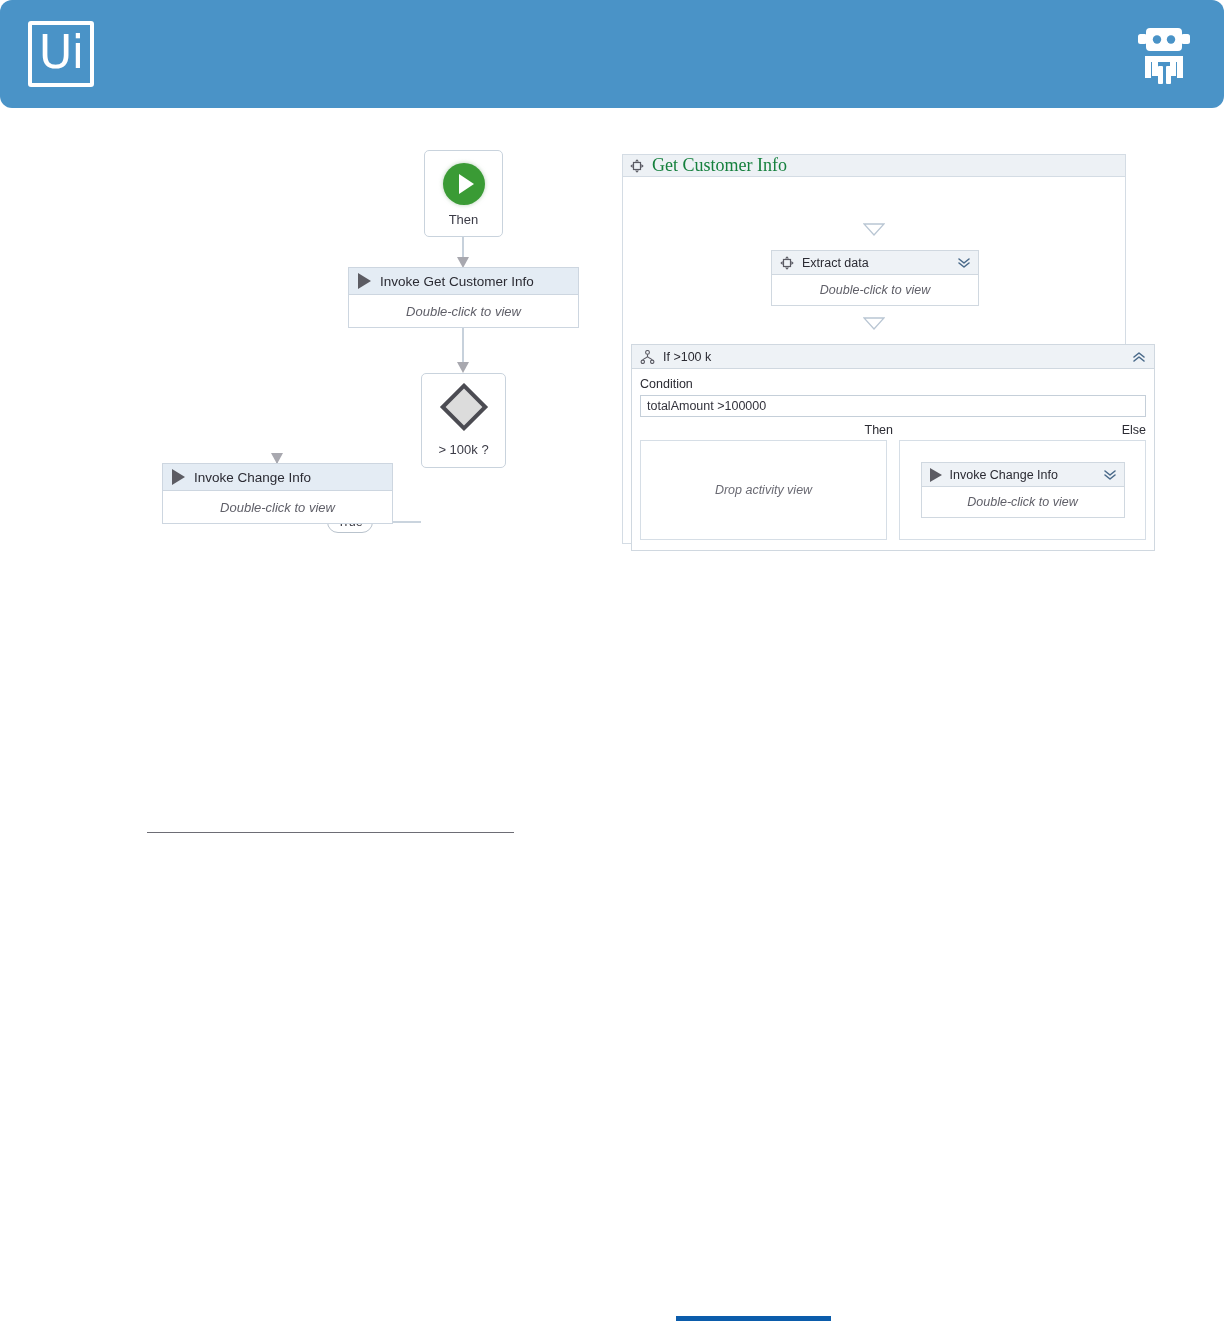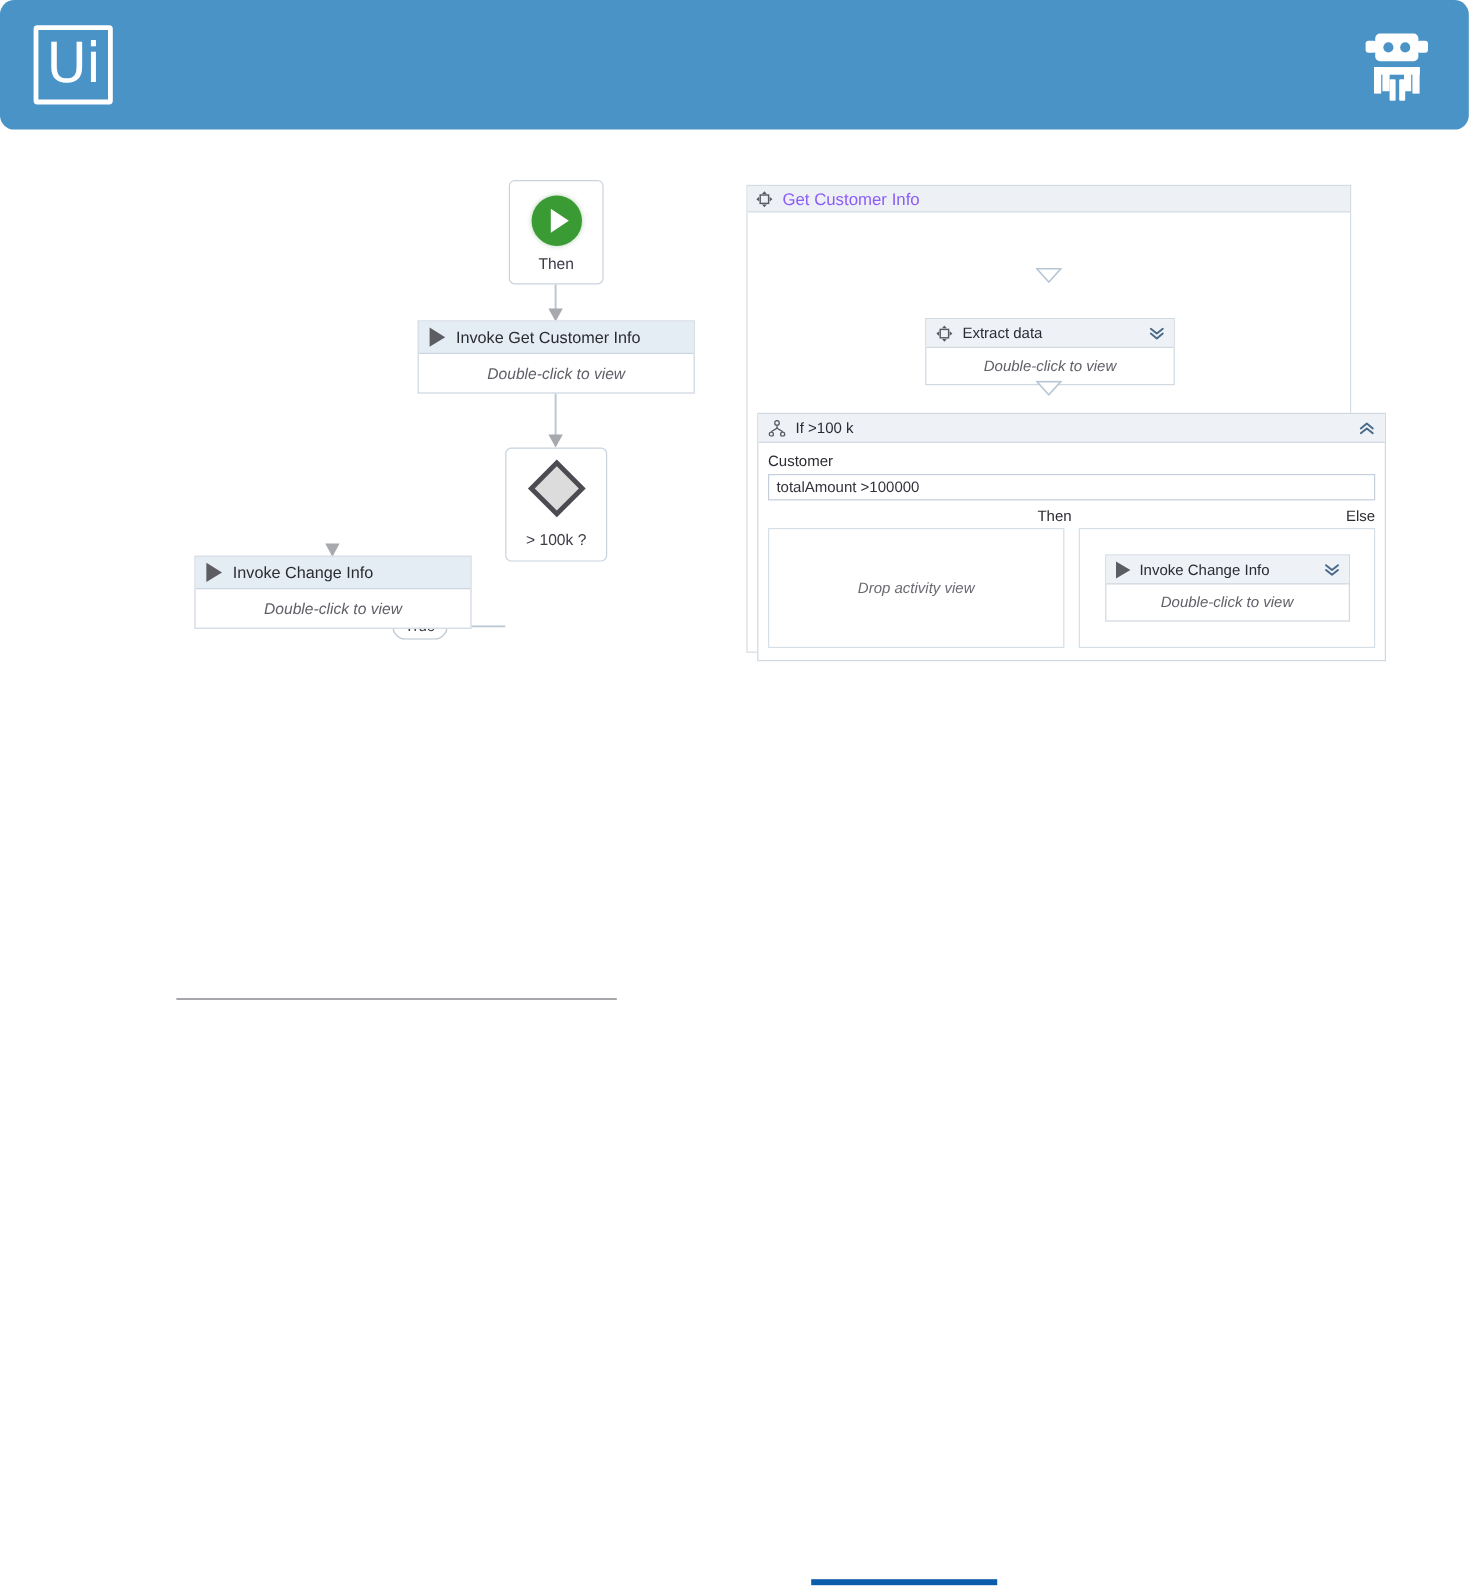--- a/index.html
+++ b/index.html
@@ -177,22 +177,23 @@
   .designer-head {
     height: 22px;
     background: #edf1f5;
     border-bottom: 1px solid #d4dce4;
     display: flex;
     align-items: center;
     padding-left: 7px;
     gap: 8px;
   }
   .designer-title {
-    font-size: 14px;
-    color: #8b5cf6;
+    font-size: 18px;
+    color: #15803d;
+    font-family: Liberation Serif, serif;
   }
   .designer-canvas {
     position: relative;
     width: 100%;
     height: 366px;
     padding-top: 0;
   }
   .conn-tri-wrap {
     display: flex;
     justify-content: center;
@@ -223,21 +224,21 @@
   .seq-act-body {
     height: 30px;
     display: flex;
     align-items: center;
     justify-content: center;
     font-size: 12.5px;
     font-style: italic;
     color: #5f5f68;
   }
 
-  #extract-data-activity { left: 148px; top: 73px; width: 208px; margin-top: 15px; }
+  #extract-data-activity { left: 148px; top: 73px; width: 208px; }
 
   .if-block {
     position: absolute;
     left: 8px; top: 167px;
     width: 524px;
     background: #ffffff;
     border: 1px solid #d0d8e0;
   }
   .if-head {
     height: 24px;
@@ -451,21 +452,21 @@
           <circle cx="12.2" cy="11.8" r="1.7" fill="none" stroke="#5a5a63" stroke-width="1.1"></circle>
         </svg>
         <span class="if-title">If &gt;100 k</span>
         <svg class="chev" viewBox="0 0 14 12">
           <path d="M2 6 L7 2 L12 6" fill="none" stroke="#4a6a8a" stroke-width="1.6" stroke-linecap="round" stroke-linejoin="round"></path>
           <path d="M2 10 L7 6 L12 10" fill="none" stroke="#4a6a8a" stroke-width="1.6" stroke-linecap="round" stroke-linejoin="round"></path>
         </svg>
       </div>
 
       <div class="if-body">
-        <div class="cond-label">Customer</div>
+        <div class="cond-label">Condition</div>
         <div class="cond-input">totalAmount &gt;100000</div>
 
         <div class="branch-labels">
           <div class="branch-label">Then</div>
           <div class="branch-label">Else</div>
         </div>
 
         <div class="branches">
           <div class="branch-area">
             <span class="drop-hint">Drop activity view</span>

